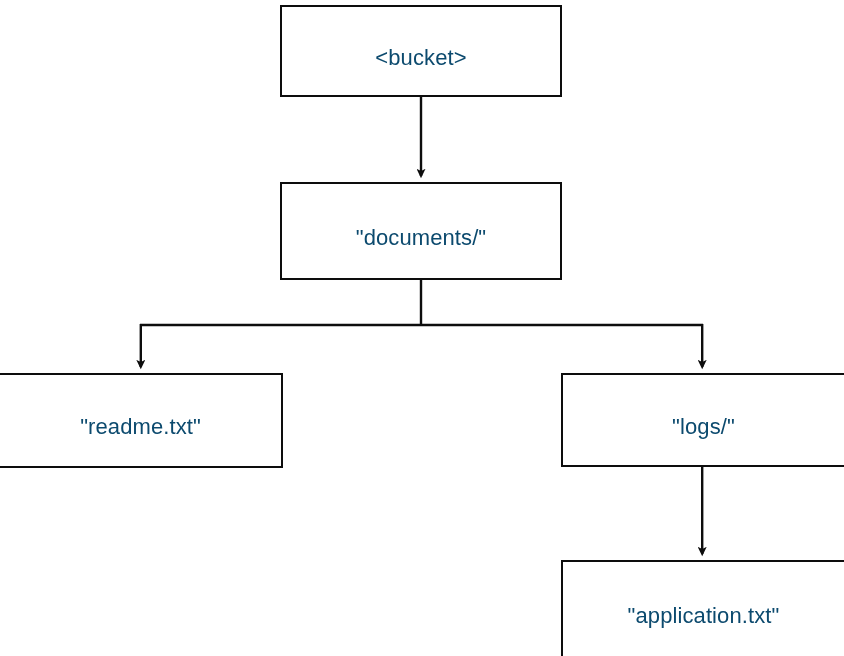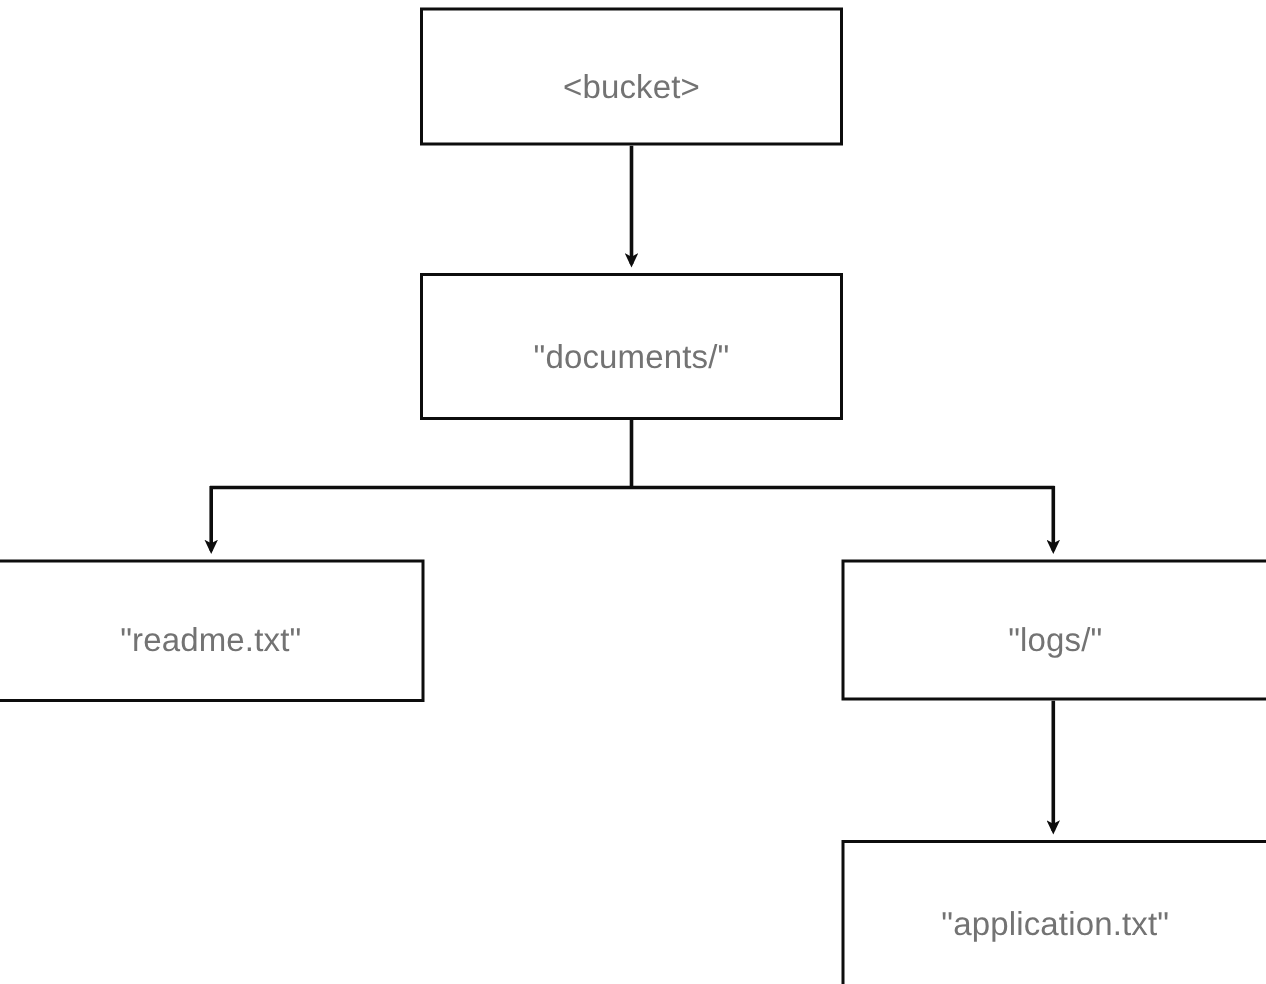--- a/index.html
+++ b/index.html
@@ -32,21 +32,21 @@
     background: #ffffff;
     border: 2px solid #0d0d0d;
     display: flex;
     align-items: center;
     justify-content: center;
     z-index: 2;
   }
   .node-label {
     font-size: 22px;
     line-height: 1.1;
-    color: #737373;
+    color: #0c4a6e;
     white-space: nowrap;
     letter-spacing: 0.1px;
     position: relative;
     top: -1px;
     margin-top: 16px;
   }
 
   
   #node-bucket {
     left: 280px;  top: 5px;   width: 282px; height: 92px;

